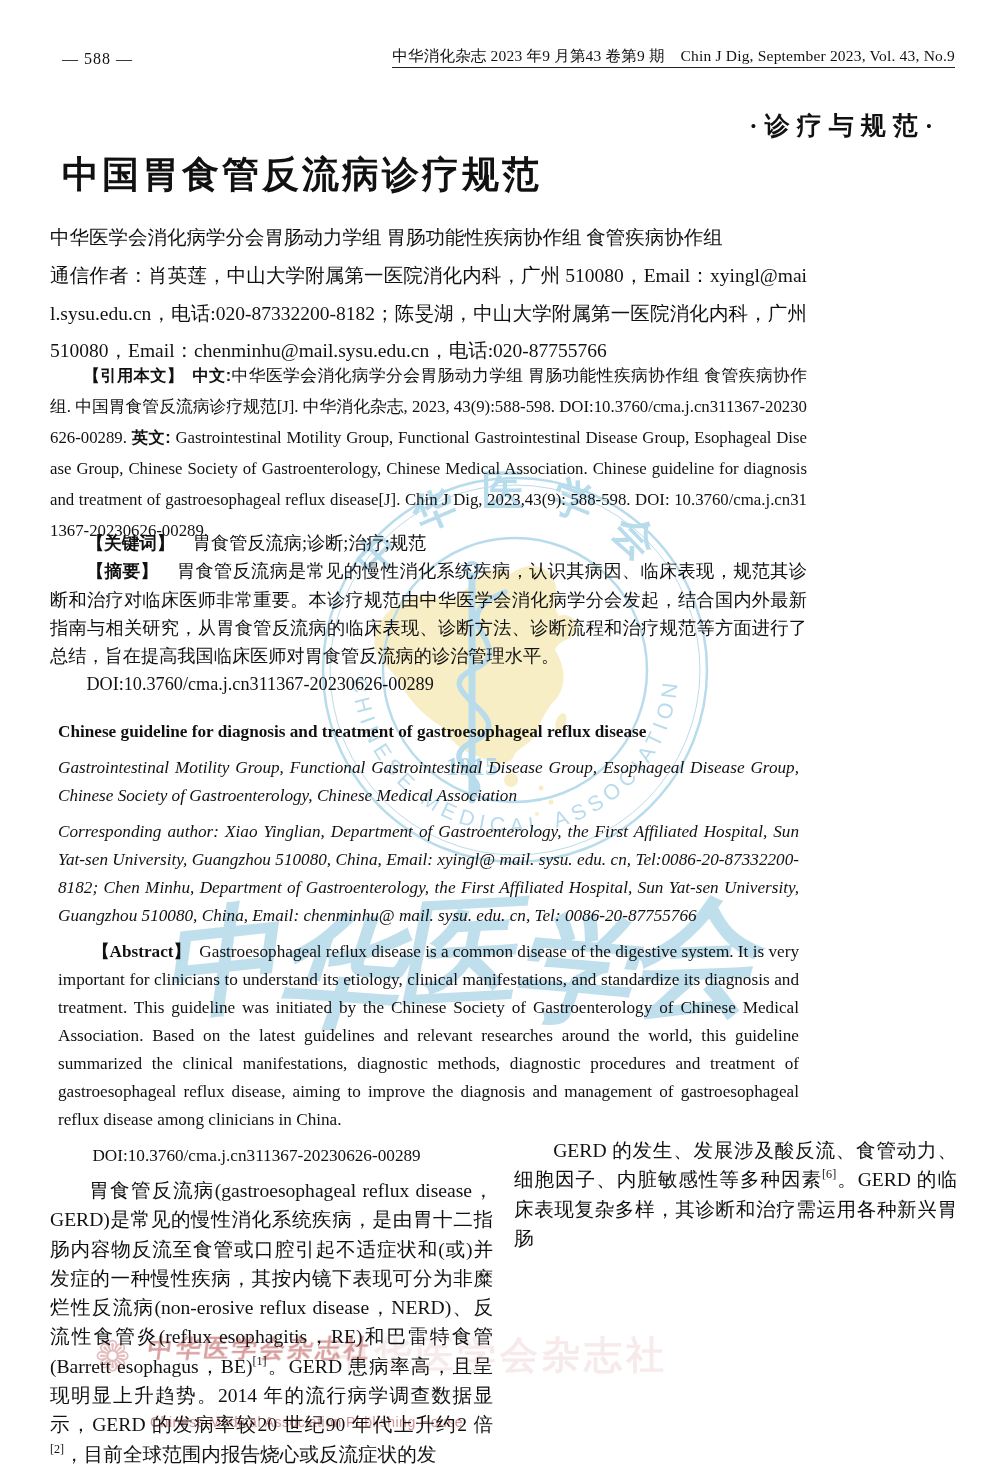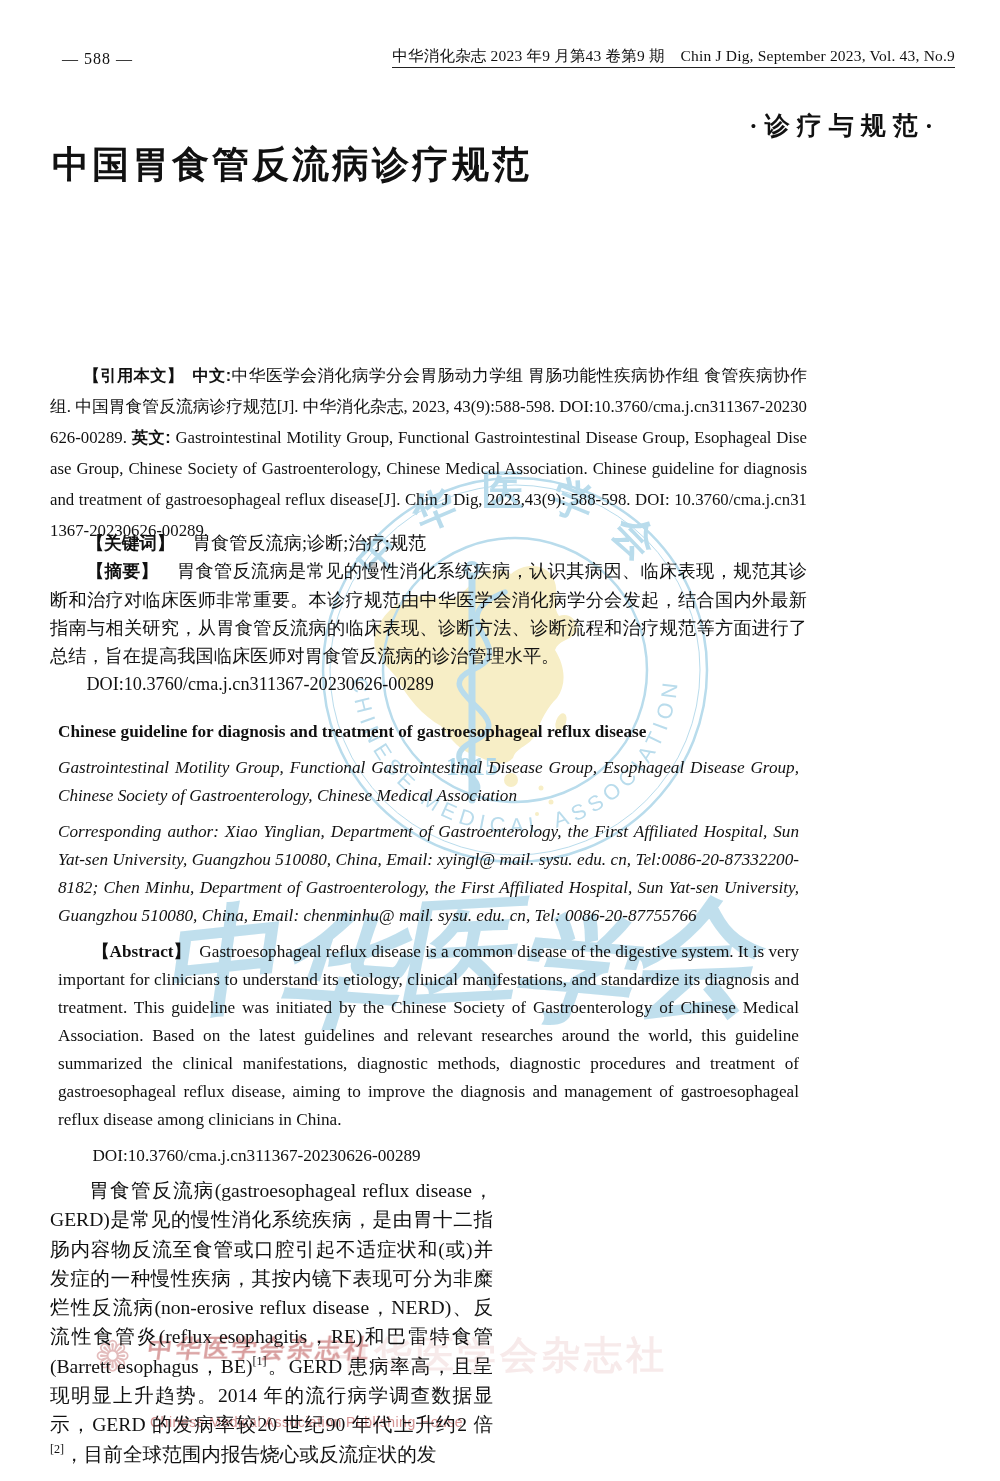--- a/index.html
+++ b/index.html
@@ -122,22 +122,26 @@
     <div class="abs red-caption">Chinese Medical Association Publishing House</div>
     <div class="abs red-faint">中华医学会杂志社</div>
   </div>
 
   <div class="layer content">
 
     <div class="abs page-num">— 588 —</div>
     <div class="abs journal-ref">中华消化杂志 2023 年9 月第43 卷第9 期　Chin J Dig, September 2023, Vol. 43, No.9</div>
     <div class="abs section-label">·诊疗与规范·</div>
 
-    <h1 class="abs article-title" style="margin:2px;">中国胃食管反流病诊疗规范</h1>
+    <h1 class="abs article-title" style="margin:12px;">中国胃食管反流病诊疗规范</h1>
 
+    <div class="abs authors-cn justify">
+      <div>中华医学会消化病学分会胃肠动力学组 胃肠功能性疾病协作组 食管疾病协作组</div>
+      <div class="corr">通信作者：肖英莲，中山大学附属第一医院消化内科，广州 510080，Email：xyingl@mail.sysu.edu.cn，电话:020-87332200-8182；陈旻湖，中山大学附属第一医院消化内科，广州 510080，Email：chenminhu@mail.sysu.edu.cn，电话:020-87755766</div>
+    </div>
 
     <div class="abs citation justify">
       <span class="hei">【引用本文】</span><span> </span><span class="hei">中文:</span><span>中华医学会消化病学分会胃肠动力学组 胃肠功能性疾病协作组 食管疾病协作组. 中国胃食管反流病诊疗规范[J]. 中华消化杂志, 2023, 43(9):588-598. DOI:10.3760/cma.j.cn311367-20230626-00289. </span><span class="hei">英文:</span><span> </span><span>Gastrointestinal Motility Group, Functional Gastrointestinal Disease Group, Esophageal Disease Group, Chinese Society of Gastroenterology, Chinese Medical Association. Chinese guideline for diagnosis and treatment of gastroesophageal reflux disease[J]. Chin J Dig, 2023,43(9): 588-598. DOI: 10.3760/cma.j.cn311367-20230626-00289.</span>
     </div>
 
     <div class="abs abstract-cn justify">
       <p><span class="hei">【关键词】</span><span>　胃食管反流病;诊断;治疗;规范</span></p>
       <p><span class="hei">【摘要】</span><span>　胃食管反流病是常见的慢性消化系统疾病，认识其病因、临床表现，规范其诊断和治疗对临床医师非常重要。本诊疗规范由中华医学会消化病学分会发起，结合国内外最新指南与相关研究，从胃食管反流病的临床表现、诊断方法、诊断流程和治疗规范等方面进行了总结，旨在提高我国临床医师对胃食管反流病的诊治管理水平。</span></p>
       <p>DOI:10.3760/cma.j.cn311367-20230626-00289</p>
     </div>
@@ -147,16 +151,17 @@
       <p class="ital">Gastrointestinal Motility Group, Functional Gastrointestinal Disease Group, Esophageal Disease Group, Chinese Society of Gastroenterology, Chinese Medical Association</p>
       <p class="ital">Corresponding author: Xiao Yinglian, Department of Gastroenterology, the First Affiliated Hospital, Sun Yat-sen University, Guangzhou 510080, China, Email: xyingl@ mail. sysu. edu. cn, Tel:0086-20-87332200-8182; Chen Minhu, Department of Gastroenterology, the First Affiliated Hospital, Sun Yat-sen University, Guangzhou 510080, China, Email: chenminhu@ mail. sysu. edu. cn, Tel: 0086-20-87755766</p>
       <p class="indent2"><span class="bold-serif">【Abstract】</span><span> Gastroesophageal reflux disease is a common disease of the digestive system. It is very important for clinicians to understand its etiology, clinical manifestations, and standardize its diagnosis and treatment. This guideline was initiated by the Chinese Society of Gastroenterology of Chinese Medical Association. Based on the latest guidelines and relevant researches around the world, this guideline summarized the clinical manifestations, diagnostic methods, diagnostic procedures and treatment of gastroesophageal reflux disease, aiming to improve the diagnosis and management of gastroesophageal reflux disease among clinicians in China.</span></p>
       <p class="indent2">DOI:10.3760/cma.j.cn311367-20230626-00289</p>
     </div>
 
     <div class="abs col col-left justify">
       <p>胃食管反流病(gastroesophageal reflux disease，GERD)是常见的慢性消化系统疾病，是由胃十二指肠内容物反流至食管或口腔引起不适症状和(或)并发症的一种慢性疾病，其按内镜下表现可分为非糜烂性反流病(non-erosive reflux disease，NERD)、反流性食管炎(reflux esophagitis，RE)和巴雷特食管(Barrett esophagus，BE)<sup>[1]</sup>。GERD 患病率高，且呈现明显上升趋势。2014 年的流行病学调查数据显示，GERD 的发病率较20 世纪90 年代上升约2 倍<sup>[2]</sup>，目前全球范围内报告烧心或反流症状的发</p>
     </div>
     <div class="abs col col-right justify">
+      <p>GERD 的发生、发展涉及酸反流、食管动力、细胞因子、内脏敏感性等多种因素<sup>[6]</sup>。GERD 的临床表现复杂多样，其诊断和治疗需运用各种新兴胃肠</p>
     </div>
 
   </div>
 </div>
 
 </body></html>

